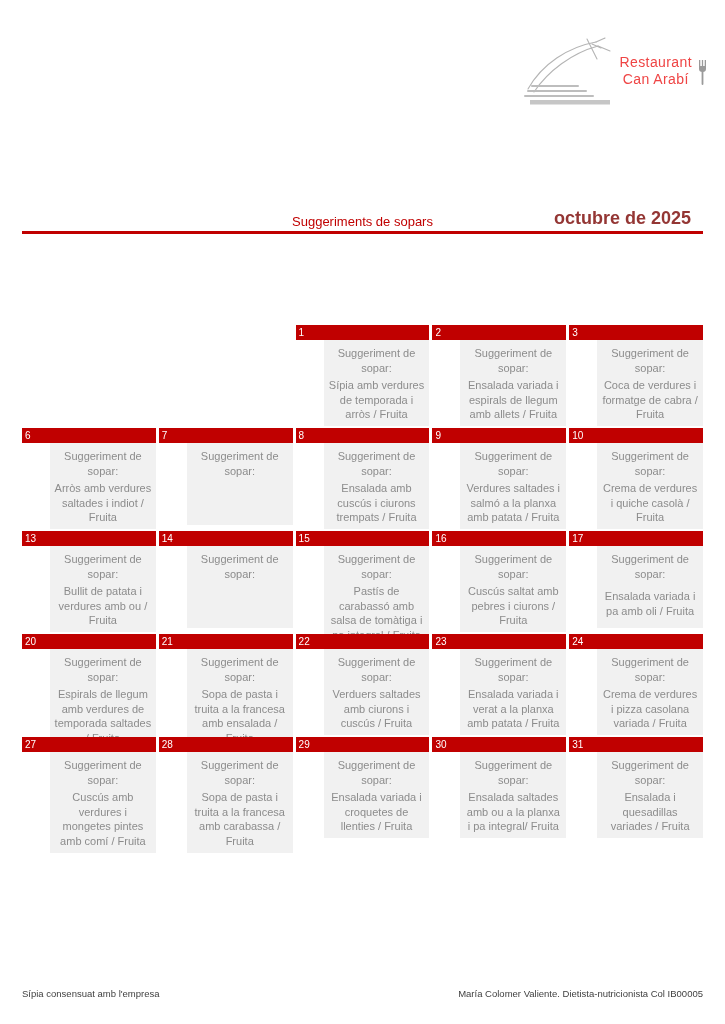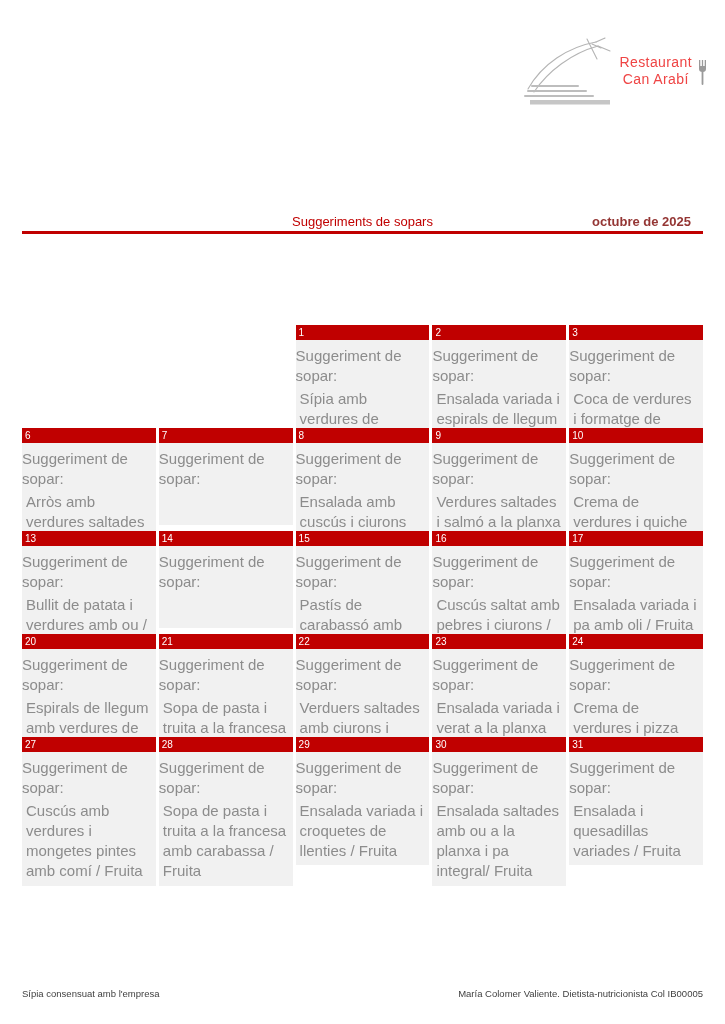--- a/index.html
+++ b/index.html
@@ -44,21 +44,21 @@
   }
   .doc-title{
     position:absolute;left:0;right:0;bottom:2px;
     text-align:center;
     color:var(--accent-red);
     font-size:13px;font-weight:400;
   }
   .doc-month{
     position:absolute;right:12px;bottom:2px;
     color:var(--month-red);
-    font-size:13px;font-weight:700;
+    font-size:18px;font-weight:700;
     white-space:nowrap;
   }
 
   
   .grid{
     position:absolute;left:22px;top:325px;width:681px;
     display:grid;
     grid-template-columns:repeat(5,1fr);
     column-gap:3px;row-gap:6px;
     grid-auto-rows:97px;
@@ -71,21 +71,23 @@
     color:#ffffff;
     font-size:10px;line-height:15px;
     padding-left:3px;
     text-align:left;
   }
   .cell-body{
     flex:1;
     background:var(--cell-bg);
     display:flex;flex-direction:column;
     color:var(--cell-text);
-    font-size:15px;line-height:1.35;
+    font-size:11px;line-height:1.35;
+    text-align:center;
+    margin-left:28px;
   }
   .cell-label{padding-top:6px;}
   .cell-menu-wrap{
     flex:1;display:flex;align-items:center;justify-content:center;
     padding:2px 4px 4px 4px;
   }
 
   
   .footer{
     position:absolute;left:22px;top:988px;width:681px;

